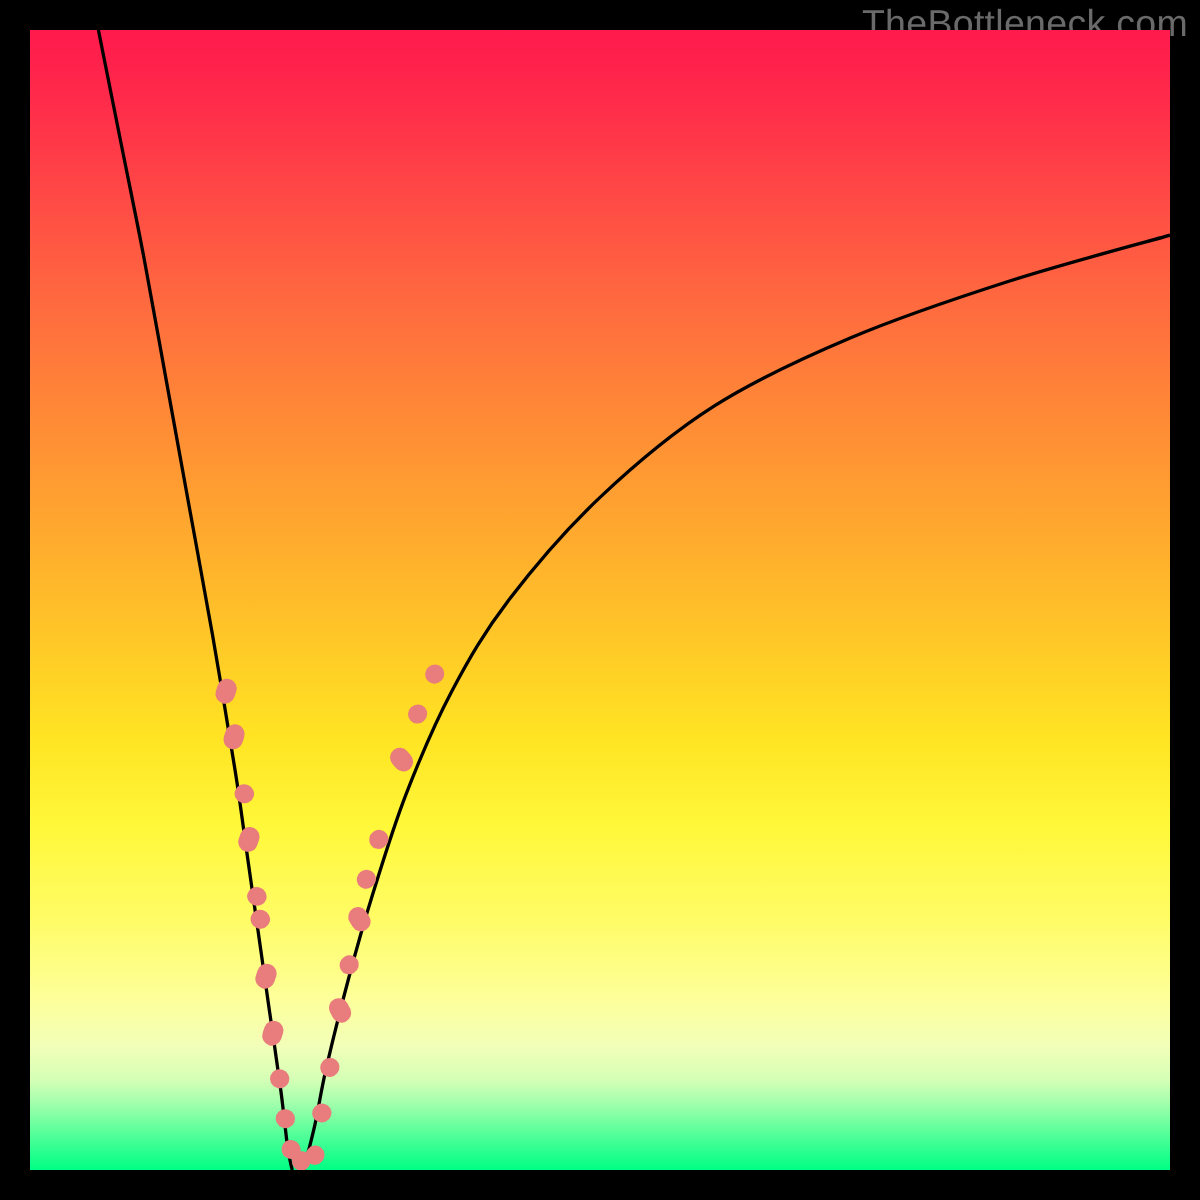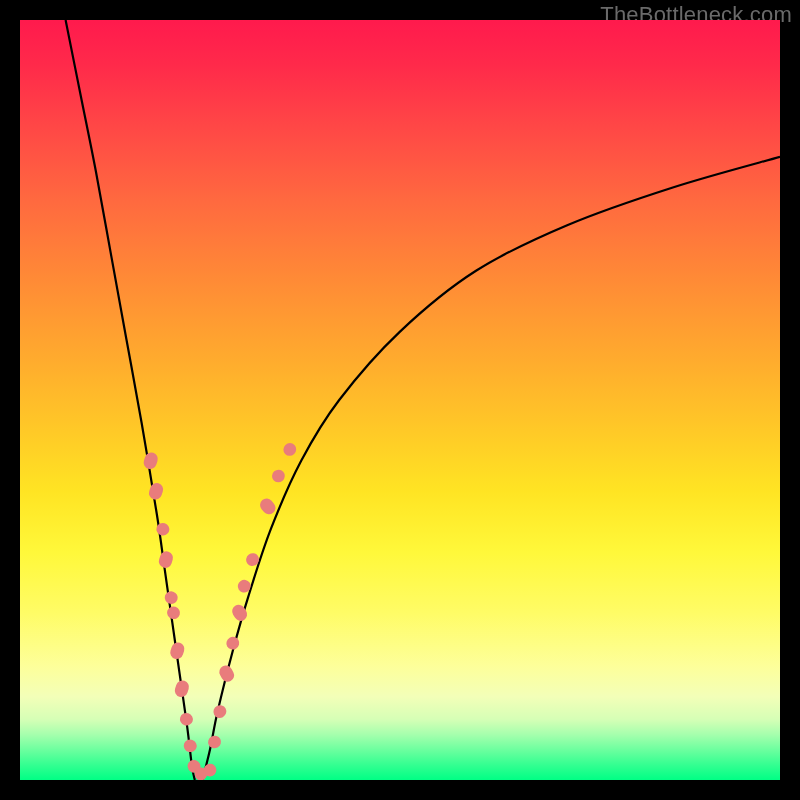--- a/index.html
+++ b/index.html
@@ -47,21 +47,21 @@
       #6dff9f 96%,
       #34ff91 98%,
       #00ff85 100%
     );
   }
   .watermark {
     position: absolute;
     top: 2px;
     right: 8px;
     color: #6a6a6a;
-    font-size: 22px;
+    font-size: 25px;
     font-weight: 400;
     letter-spacing: 0.2px;
     user-select: none;
   }
   svg.curves {
     position: absolute;
     inset: 0;
     width: 100%;
     height: 100%;
   }

